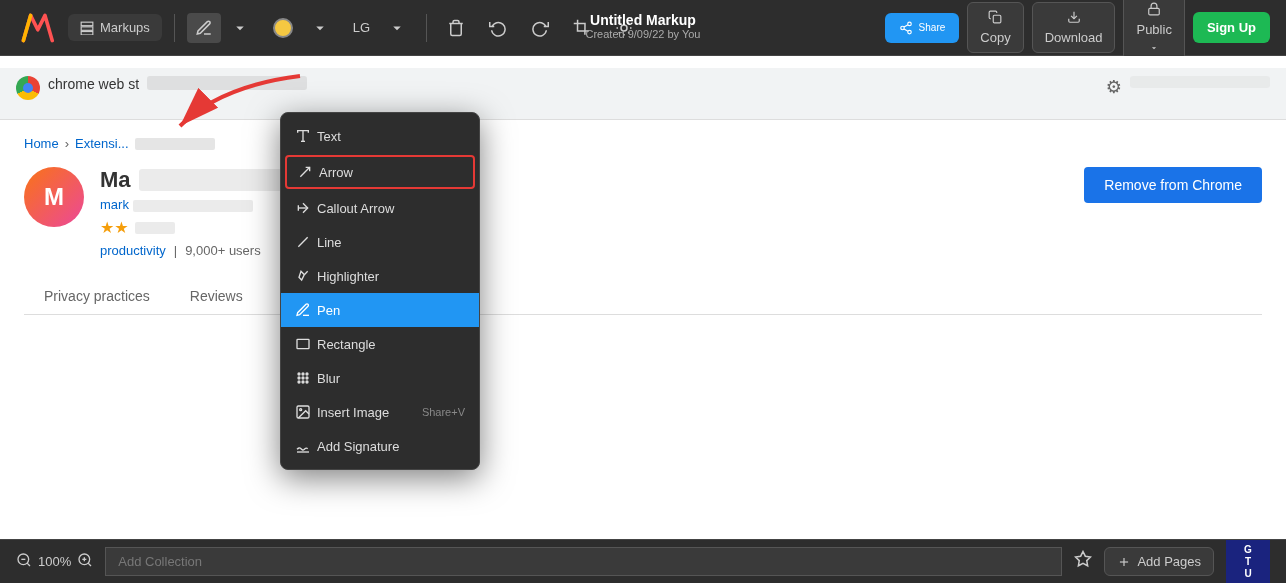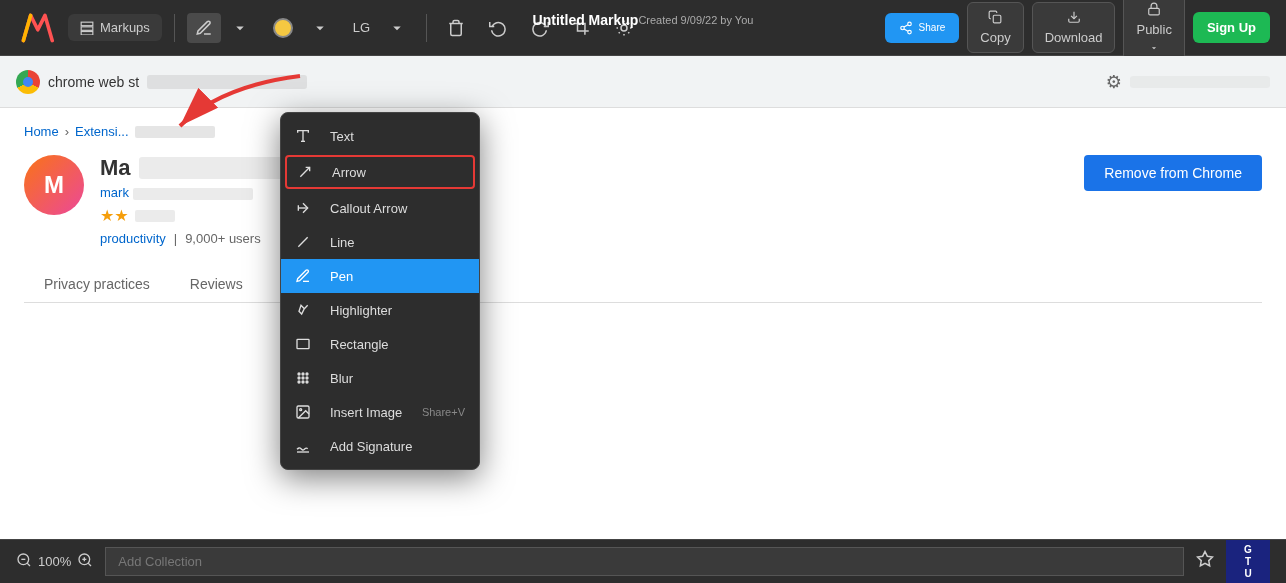--- a/index.html
+++ b/index.html
@@ -41,39 +41,39 @@
       display: flex; align-items: center; gap: 6px; background: #3a3a3a;
       color: #ccc; border: 1px solid #555; border-radius: 6px; padding: 7px 12px; cursor: pointer; font-size: 13px; flex-direction: column;
     }
     .btn-signup {
       background: #1db954; color: white; border: none; border-radius: 6px;
       padding: 8px 14px; cursor: pointer; font-size: 13px; font-weight: 600;
     }
 
     
     .title-bar {
-      display: flex; flex-direction: row; align-items: center; justify-content: center;
+      display: flex; flex-direction: column; align-items: center; justify-content: center;
       position: absolute; left: 50%; top: 12px; transform: translateX(-50%);
     }
     .title-bar-title { color: white; font-size: 14px; font-weight: 600; }
     .title-bar-sub { color: #aaa; font-size: 11px; }
 
     
     .main-area {
       display: flex; height: calc(583px - 56px - 44px); position: relative;
       background: #f8f8f8;
     }
 
     
     .browser-content {
       flex: 1; background: white; position: relative; overflow: hidden;
     }
     .browser-toolbar {
       background: #f1f3f4; border-bottom: 1px solid #ddd; padding: 8px 16px;
-      display: flex; align-items: center; gap: 8px; height: 52px;
+      display: flex; align-items: flex-start; gap: 8px; height: 52px; margin-top: 12px;
     }
     .chrome-icon-small {
       width: 24px; height: 24px; border-radius: 50%;
       background: conic-gradient(#ea4335 0 120deg, #fbbc05 120deg 240deg, #34a853 240deg 360deg);
       position: relative; flex-shrink: 0;
     }
     .chrome-icon-small::after {
       content: ''; position: absolute; top: 50%; left: 50%; transform: translate(-50%,-50%);
       width: 10px; height: 10px; background: #4285f4; border-radius: 50%;
     }
@@ -117,21 +117,21 @@
     .ext-tabs { display: flex; gap: 0; border-bottom: 1px solid #ddd; margin-top: 20px; }
     .ext-tab { padding: 10px 20px; font-size: 14px; color: #666; cursor: pointer; }
 
     
     .dropdown-menu {
       position: absolute; top: 56px; left: 280px; z-index: 100;
       background: #2d2d2d; border-radius: 8px; box-shadow: 0 8px 32px rgba(0,0,0,0.5);
       width: 200px; padding: 6px 0; border: 1px solid #444;
     }
     .menu-item {
-      display: flex; align-items: center; gap: 19px; padding: 9px 14px;
+      display: flex; align-items: center; gap: 6px; padding: 9px 14px;
       color: #ddd; font-size: 13px; cursor: pointer;
     }
     .menu-item.active { background: #2196f3; color: white; }
     .menu-item svg { width: 16px; height: 16px; flex-shrink: 0; }
     .menu-item-shortcut { margin-left: auto; color: #888; font-size: 11px; }
     .menu-item.highlighted-arrow {
       border: 2px solid #e53935; border-radius: 4px; margin: 2px 4px; padding: 7px 10px;
     }
 
     
@@ -414,34 +414,34 @@
       <span>Callout Arrow</span>
     </div>
 
     <div class="menu-item">
       <svg viewBox="0 0 24 24" fill="none" stroke="currentColor" stroke-width="2">
         <line x1="5" y1="19" x2="19" y2="5"></line>
       </svg>
       <span>Line</span>
     </div>
 
+    <div class="menu-item">
+      <svg viewBox="0 0 24 24" fill="none" stroke="currentColor" stroke-width="2">
+        <path d="M9 5L14 10L10 18L6 14Z"></path>
+          <line x1="14" y1="10" x2="19" y2="5"></line>
+      </svg>
+      <span>Highlighter</span>
+    </div>
+
     <div class="menu-item active">
       <svg viewBox="0 0 24 24" fill="none" stroke="currentColor" stroke-width="2">
         <path d="M12 20h9"></path>
           <path d="M16.5 3.5a2.121 2.121 0 0 1 3 3L7 19l-4 1 1-4L16.5 3.5z"></path>
       </svg>
       <span>Pen</span>
-    </div>
-
-    <div class="menu-item">
-      <svg viewBox="0 0 24 24" fill="none" stroke="currentColor" stroke-width="2">
-        <path d="M9 5L14 10L10 18L6 14Z"></path>
-          <line x1="14" y1="10" x2="19" y2="5"></line>
-      </svg>
-      <span>Highlighter</span>
     </div>
 
     <div class="menu-item">
       <svg viewBox="0 0 24 24" fill="none" stroke="currentColor" stroke-width="2">
         <rect x="3" y="5" width="18" height="14" rx="1"></rect>
       </svg>
       <span>Rectangle</span>
     </div>
 
 
@@ -501,18 +501,25 @@
   </div>
 
   <input class="collection-input" type="text" placeholder="Add Collection" style="">
 
   <div class="bottom-right">
     <button class="bookmark-btn">
       <svg width="18" height="18" viewBox="0 0 24 24" fill="none" stroke="currentColor" stroke-width="2">
         <polygon points="12 2 15.09 8.26 22 9.27 17 14.14 18.18 21.02 12 17.77 5.82 21.02 7 14.14 2 9.27 8.91 8.26 12 2"></polygon>
       </svg>
     </button>
+    <button class="add-pages-btn">
+      <svg width="14" height="14" viewBox="0 0 24 24" fill="none" stroke="currentColor" stroke-width="2">
+        <line x1="12" y1="5" x2="12" y2="19"></line>
+          <line x1="5" y1="12" x2="19" y2="12"></line>
+      </svg>
+      <span>Add Pages</span>
+    </button>
   </div>
 
   <div class="gadgets-logo">
     <div class="gadgets-inner">G<br>T<br>U</div>
   </div>
 </div>
 
 </body></html>

